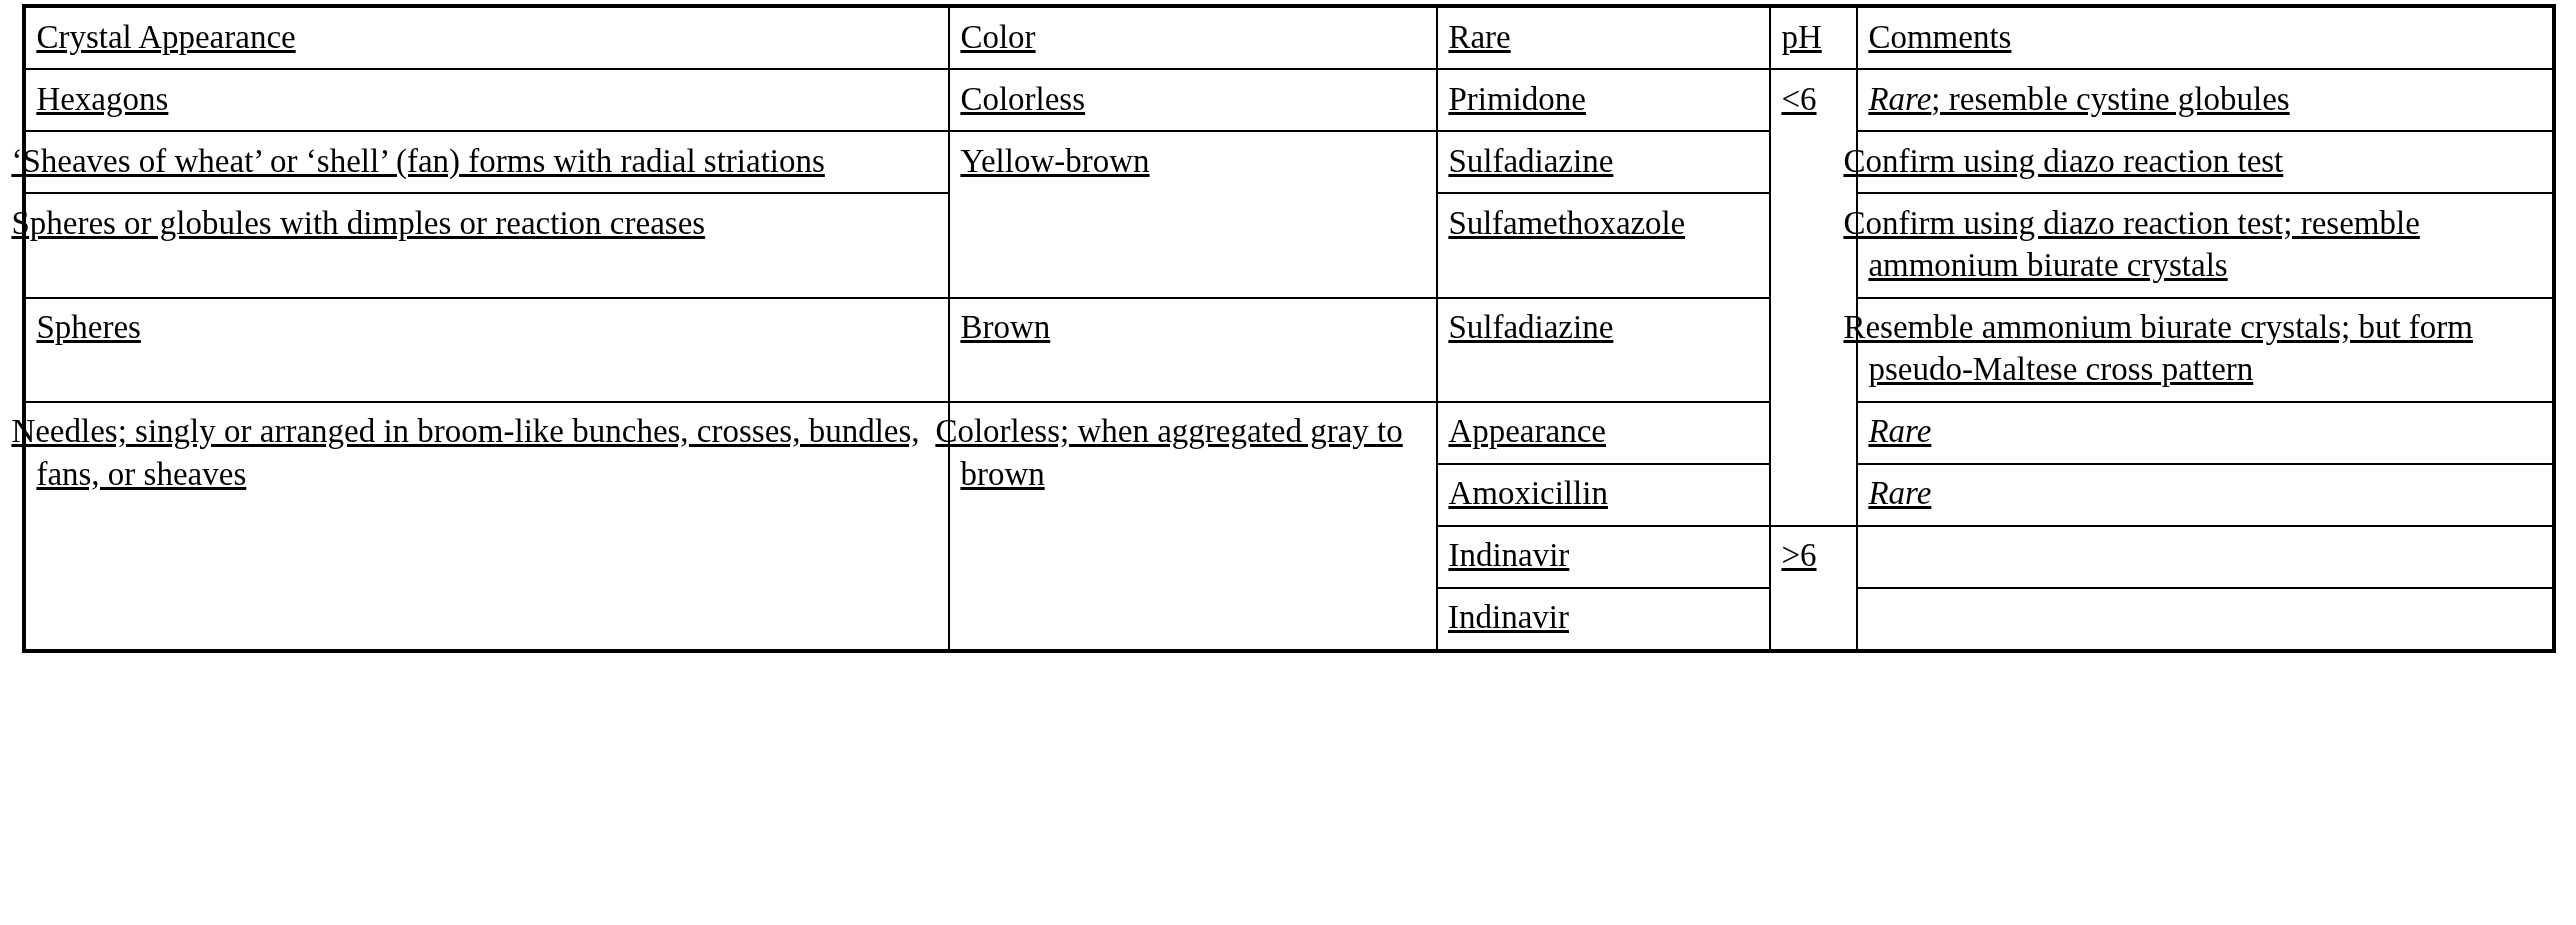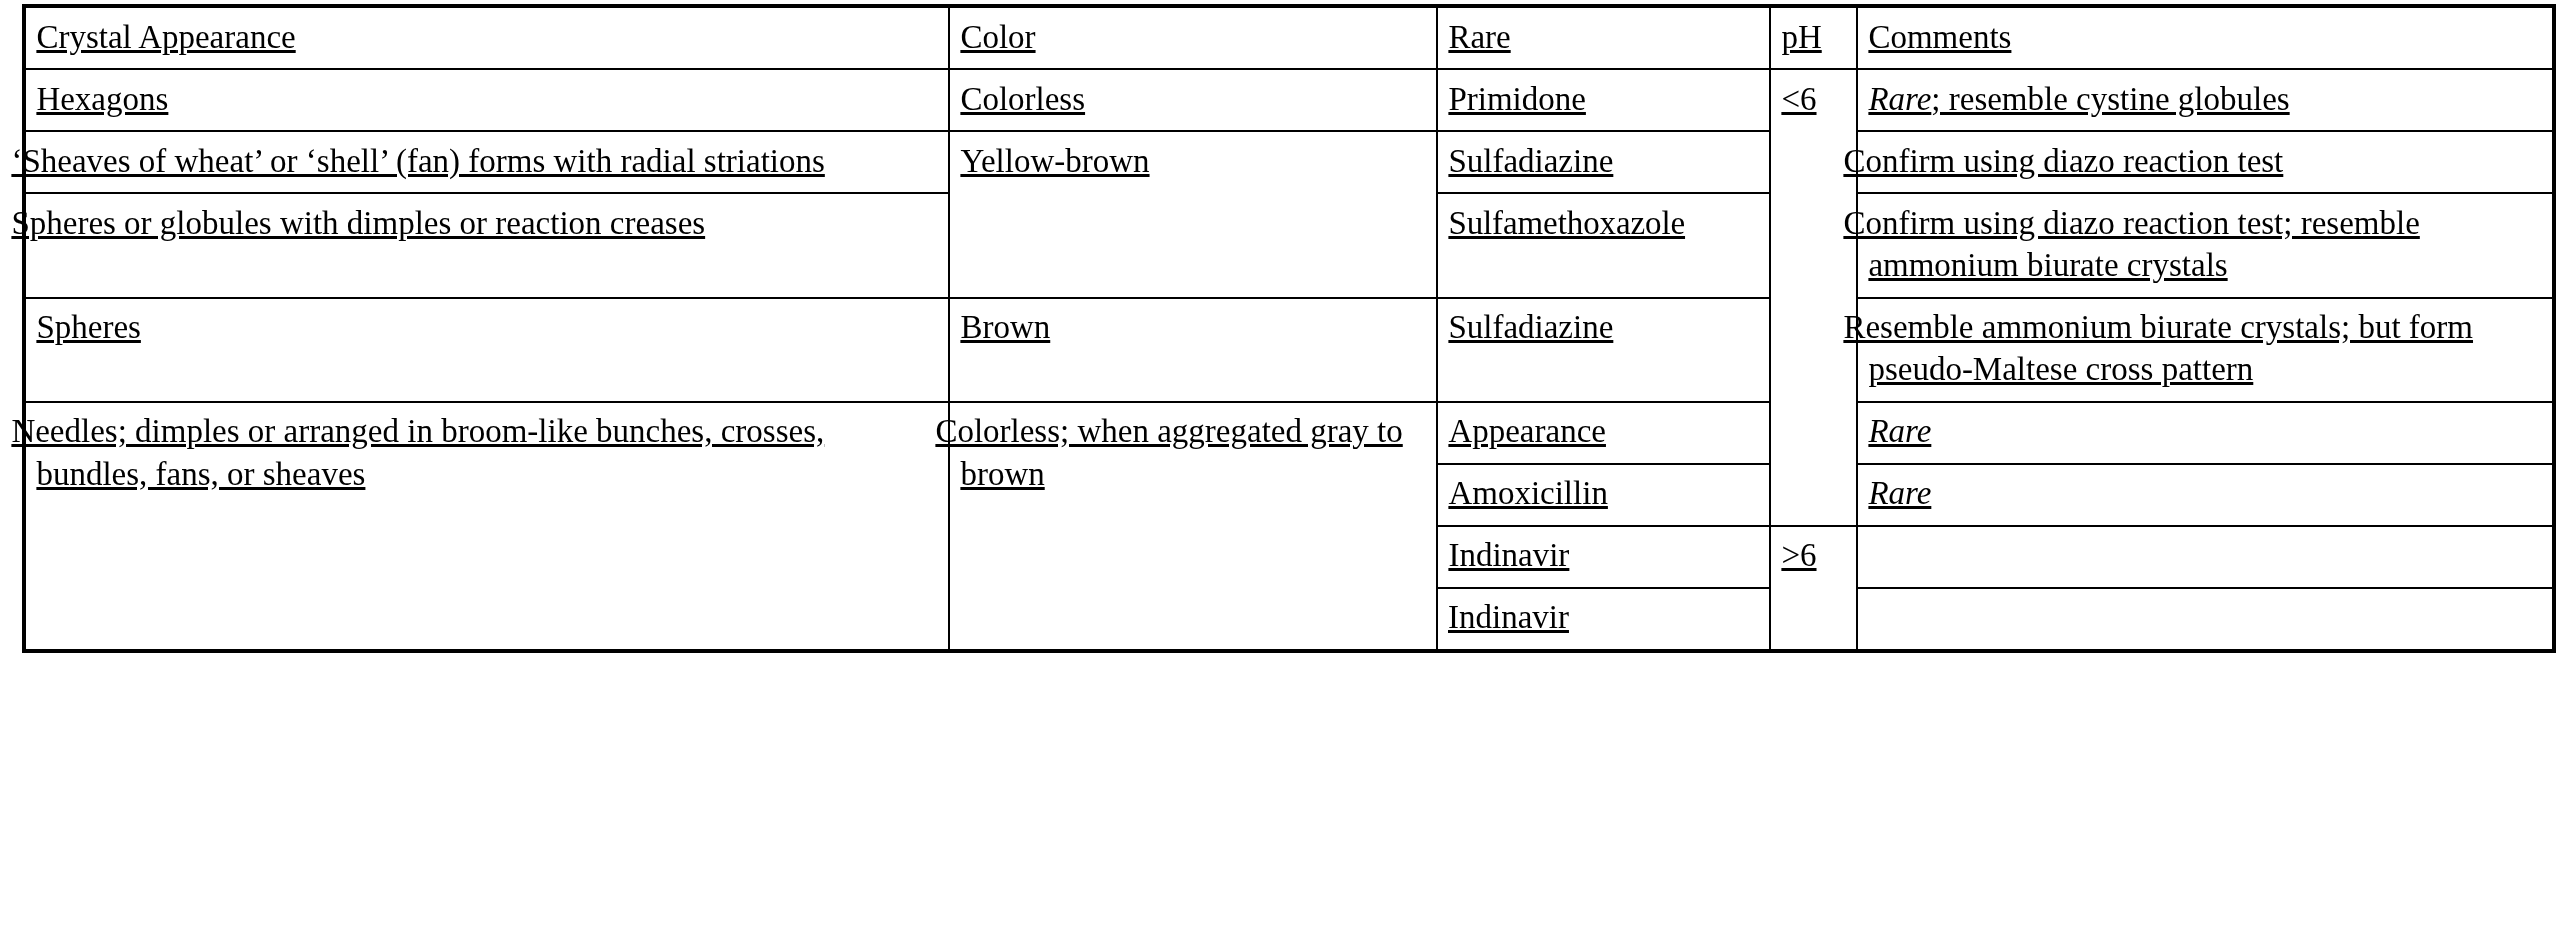--- a/index.html
+++ b/index.html
@@ -115,21 +115,21 @@
       </tr>
 
       <tr>
         <td class="first-col">Spheres</td>
         <td>Brown</td>
         <td class="drug-cell">Sulfadiazine</td>
         <td class="last-col hang">Resemble ammonium biurate crystals; but form pseudo-Maltese cross pattern</td>
       </tr>
 
       <tr>
-        <td class="first-col hang" rowspan="4">Needles; dimples or arranged in broom-like bunches, crosses, bundles, fans, or sheaves</td>
+        <td class="first-col hang" rowspan="4">Needles; singly or arranged in broom-like bunches, crosses, bundles, fans, or sheaves</td>
         <td class="hang" rowspan="4">Colorless; when aggregated gray to brown</td>
         <td class="drug-cell">Appearance</td>
         <td class="last-col"><em class="rare">Rare</em></td>
       </tr>
 
       <tr>
         <td class="drug-cell">Amoxicillin</td>
         <td class="last-col"><em class="rare">Rare</em></td>
       </tr>
 

